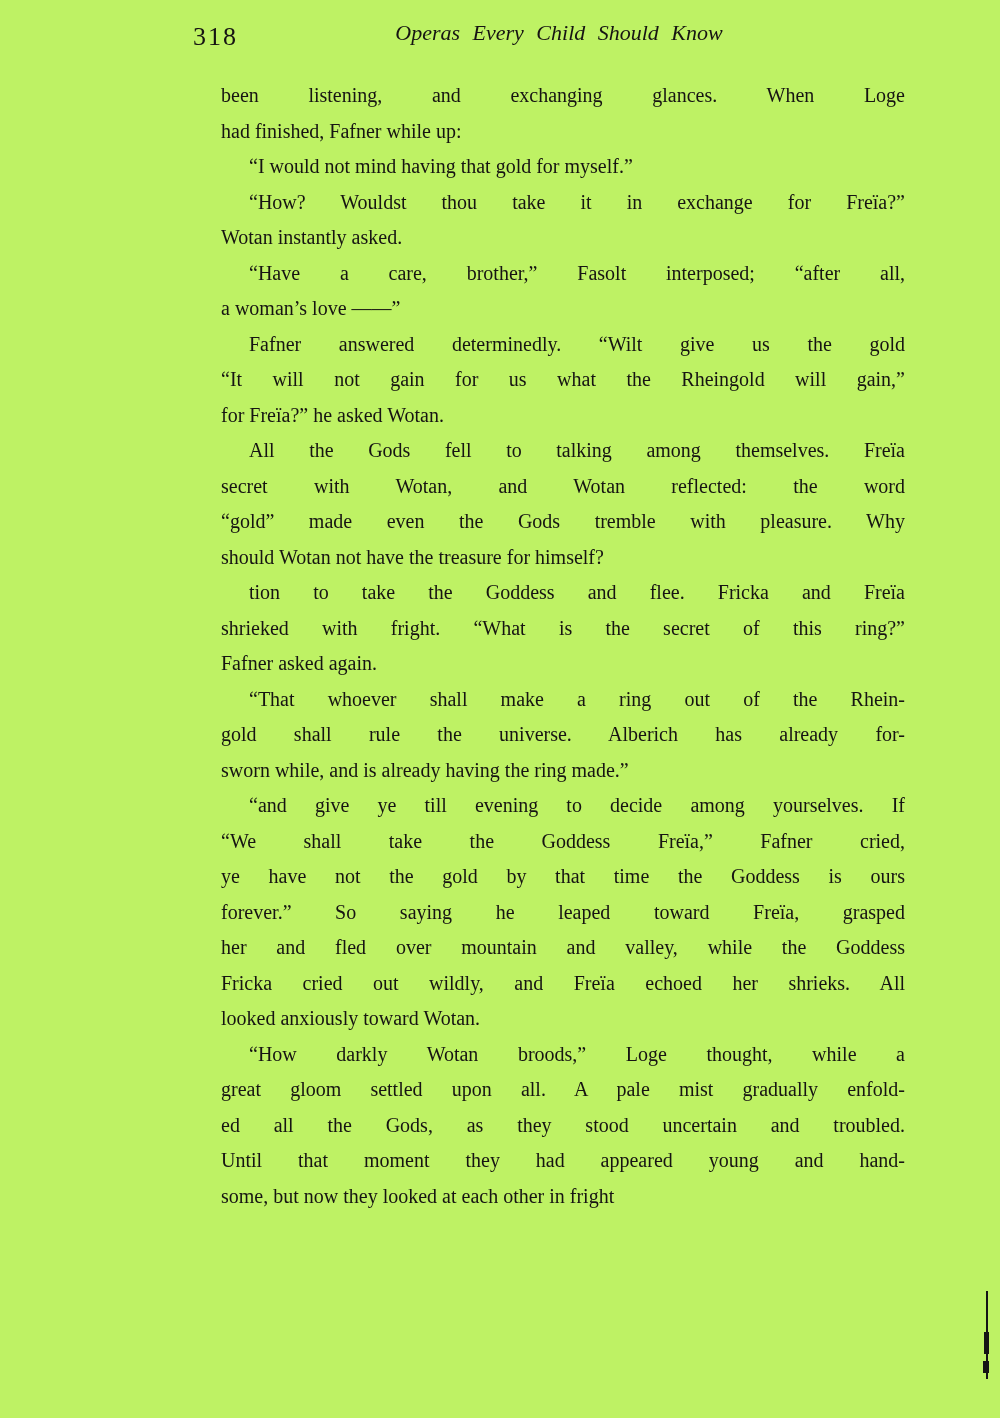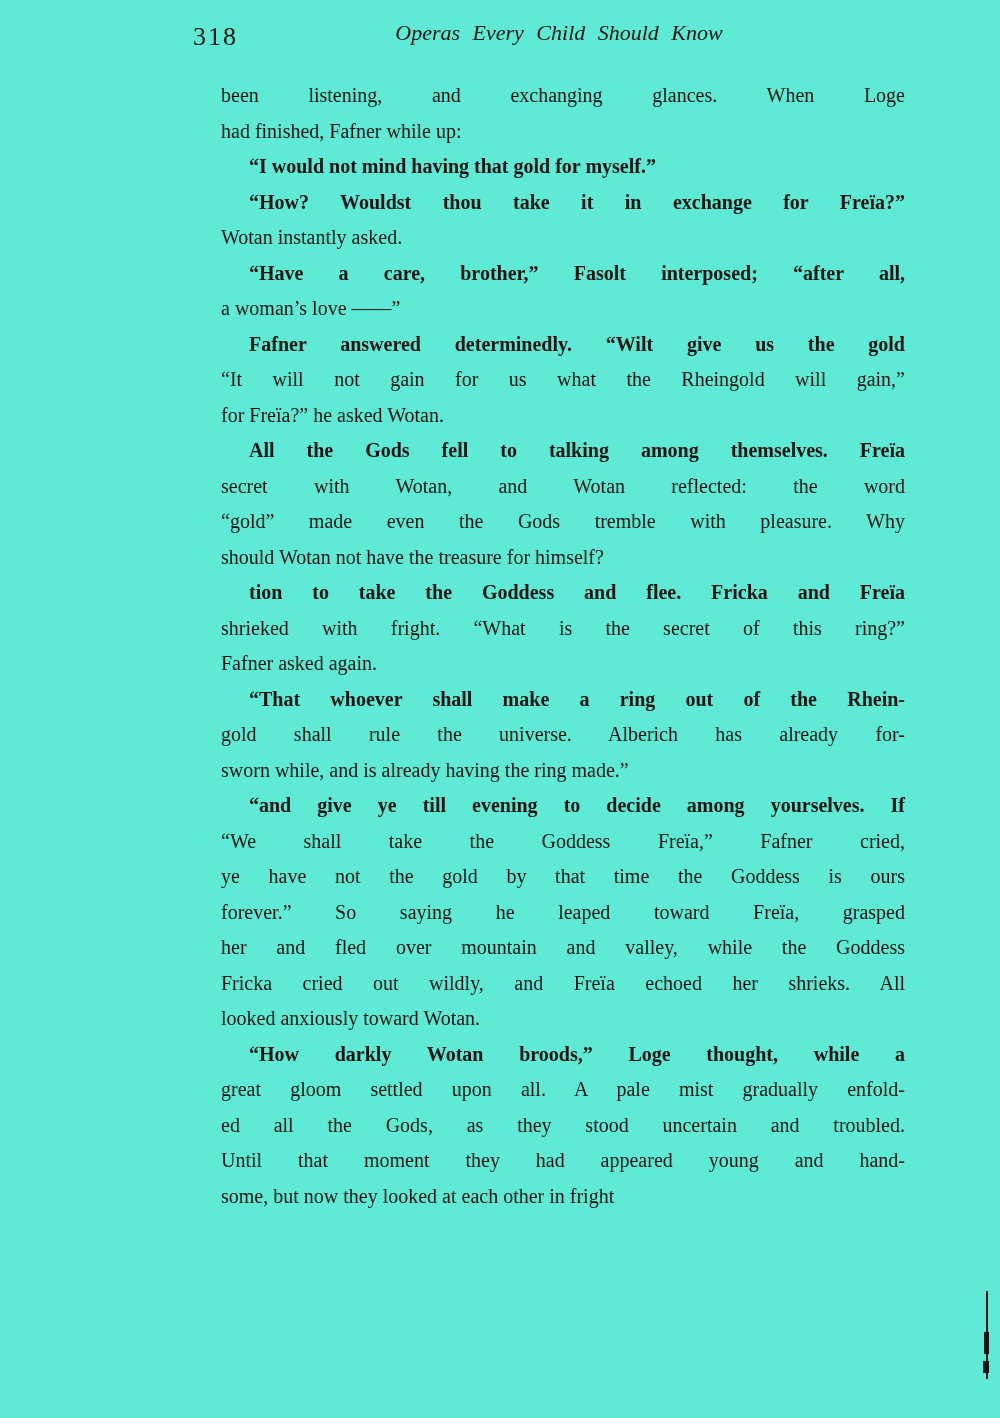--- a/index.html
+++ b/index.html
@@ -4,21 +4,21 @@
 <style>
   html, body {
     margin: 0;
     padding: 0;
     background: #ffffff;
   }
   .page {
     position: relative;
     width: 1000px;
     height: 1418px;
-    background: #5eead4;
+    background: #bef264;
     overflow: hidden;
     font-family: "Liberation Serif", "DejaVu Serif", serif;
     color: #161412;
   }
   .column {
     position: absolute;
     left: 183px;
     top: 20px;
     width: 722px;
   }
@@ -54,21 +54,20 @@
     text-align-last: justify;
     -moz-text-align-last: justify;
     white-space: normal;
   }
   .line.final {
     text-align-last: left;
     -moz-text-align-last: left;
   }
   .paragraph.indent .line:first-child {
     text-indent: 28px;
-    font-weight: bold;
   }
   .artifact {
     position: absolute;
     background: #151515;
   }
   .artifact-line  { left: 986px; top: 1291px; width: 2px; height: 88px; }
   .artifact-blip1 { left: 984px; top: 1332px; width: 5px; height: 22px; }
   .artifact-blip2 { left: 983px; top: 1361px; width: 6px; height: 12px; }
 </style>
 </head>

